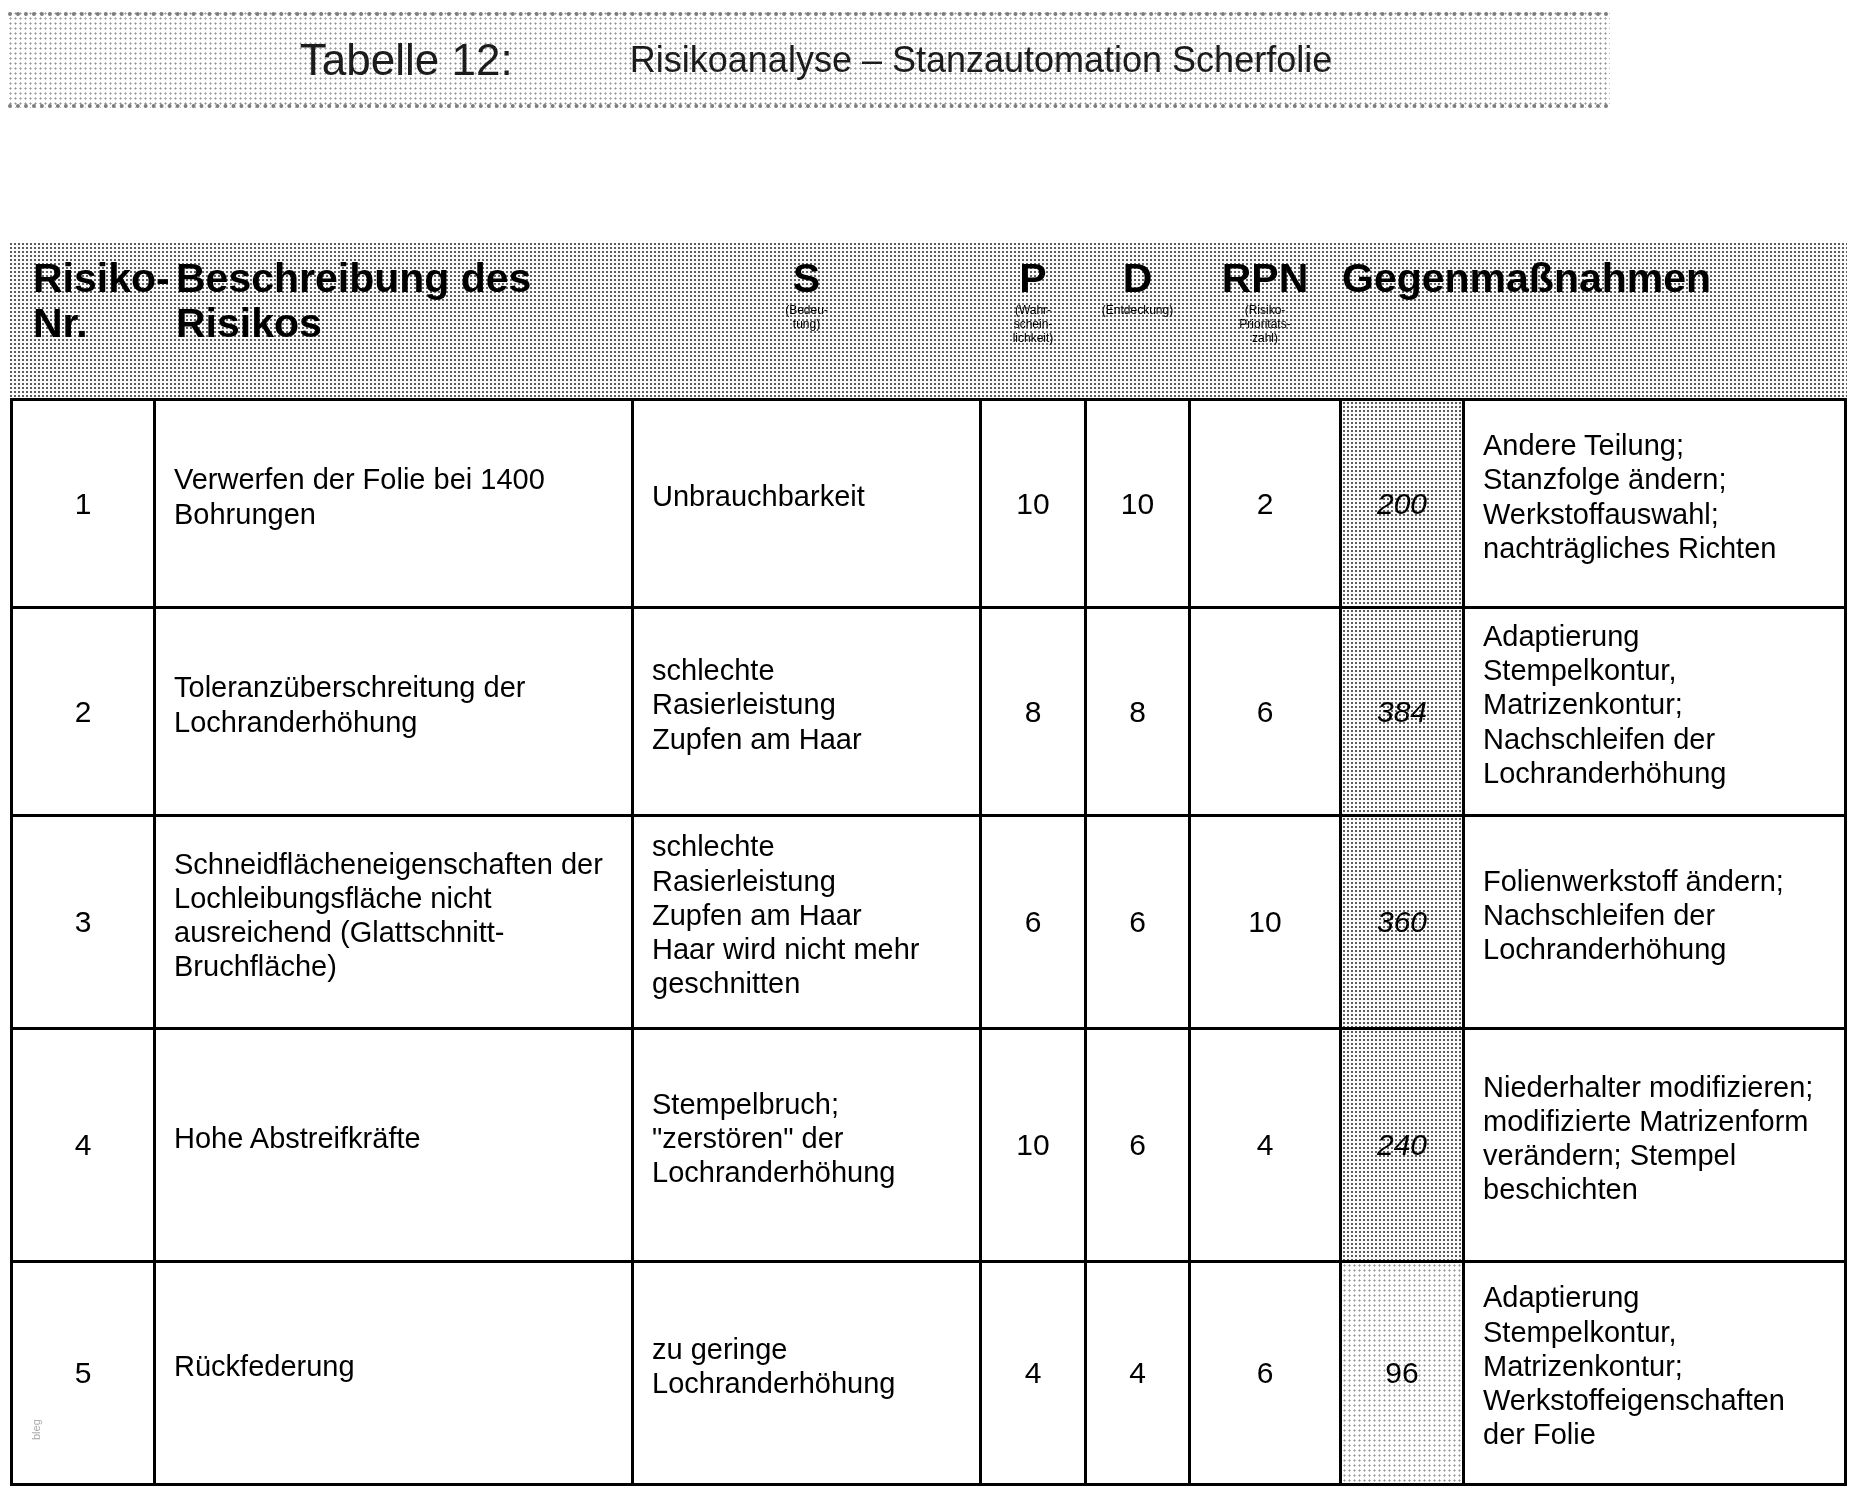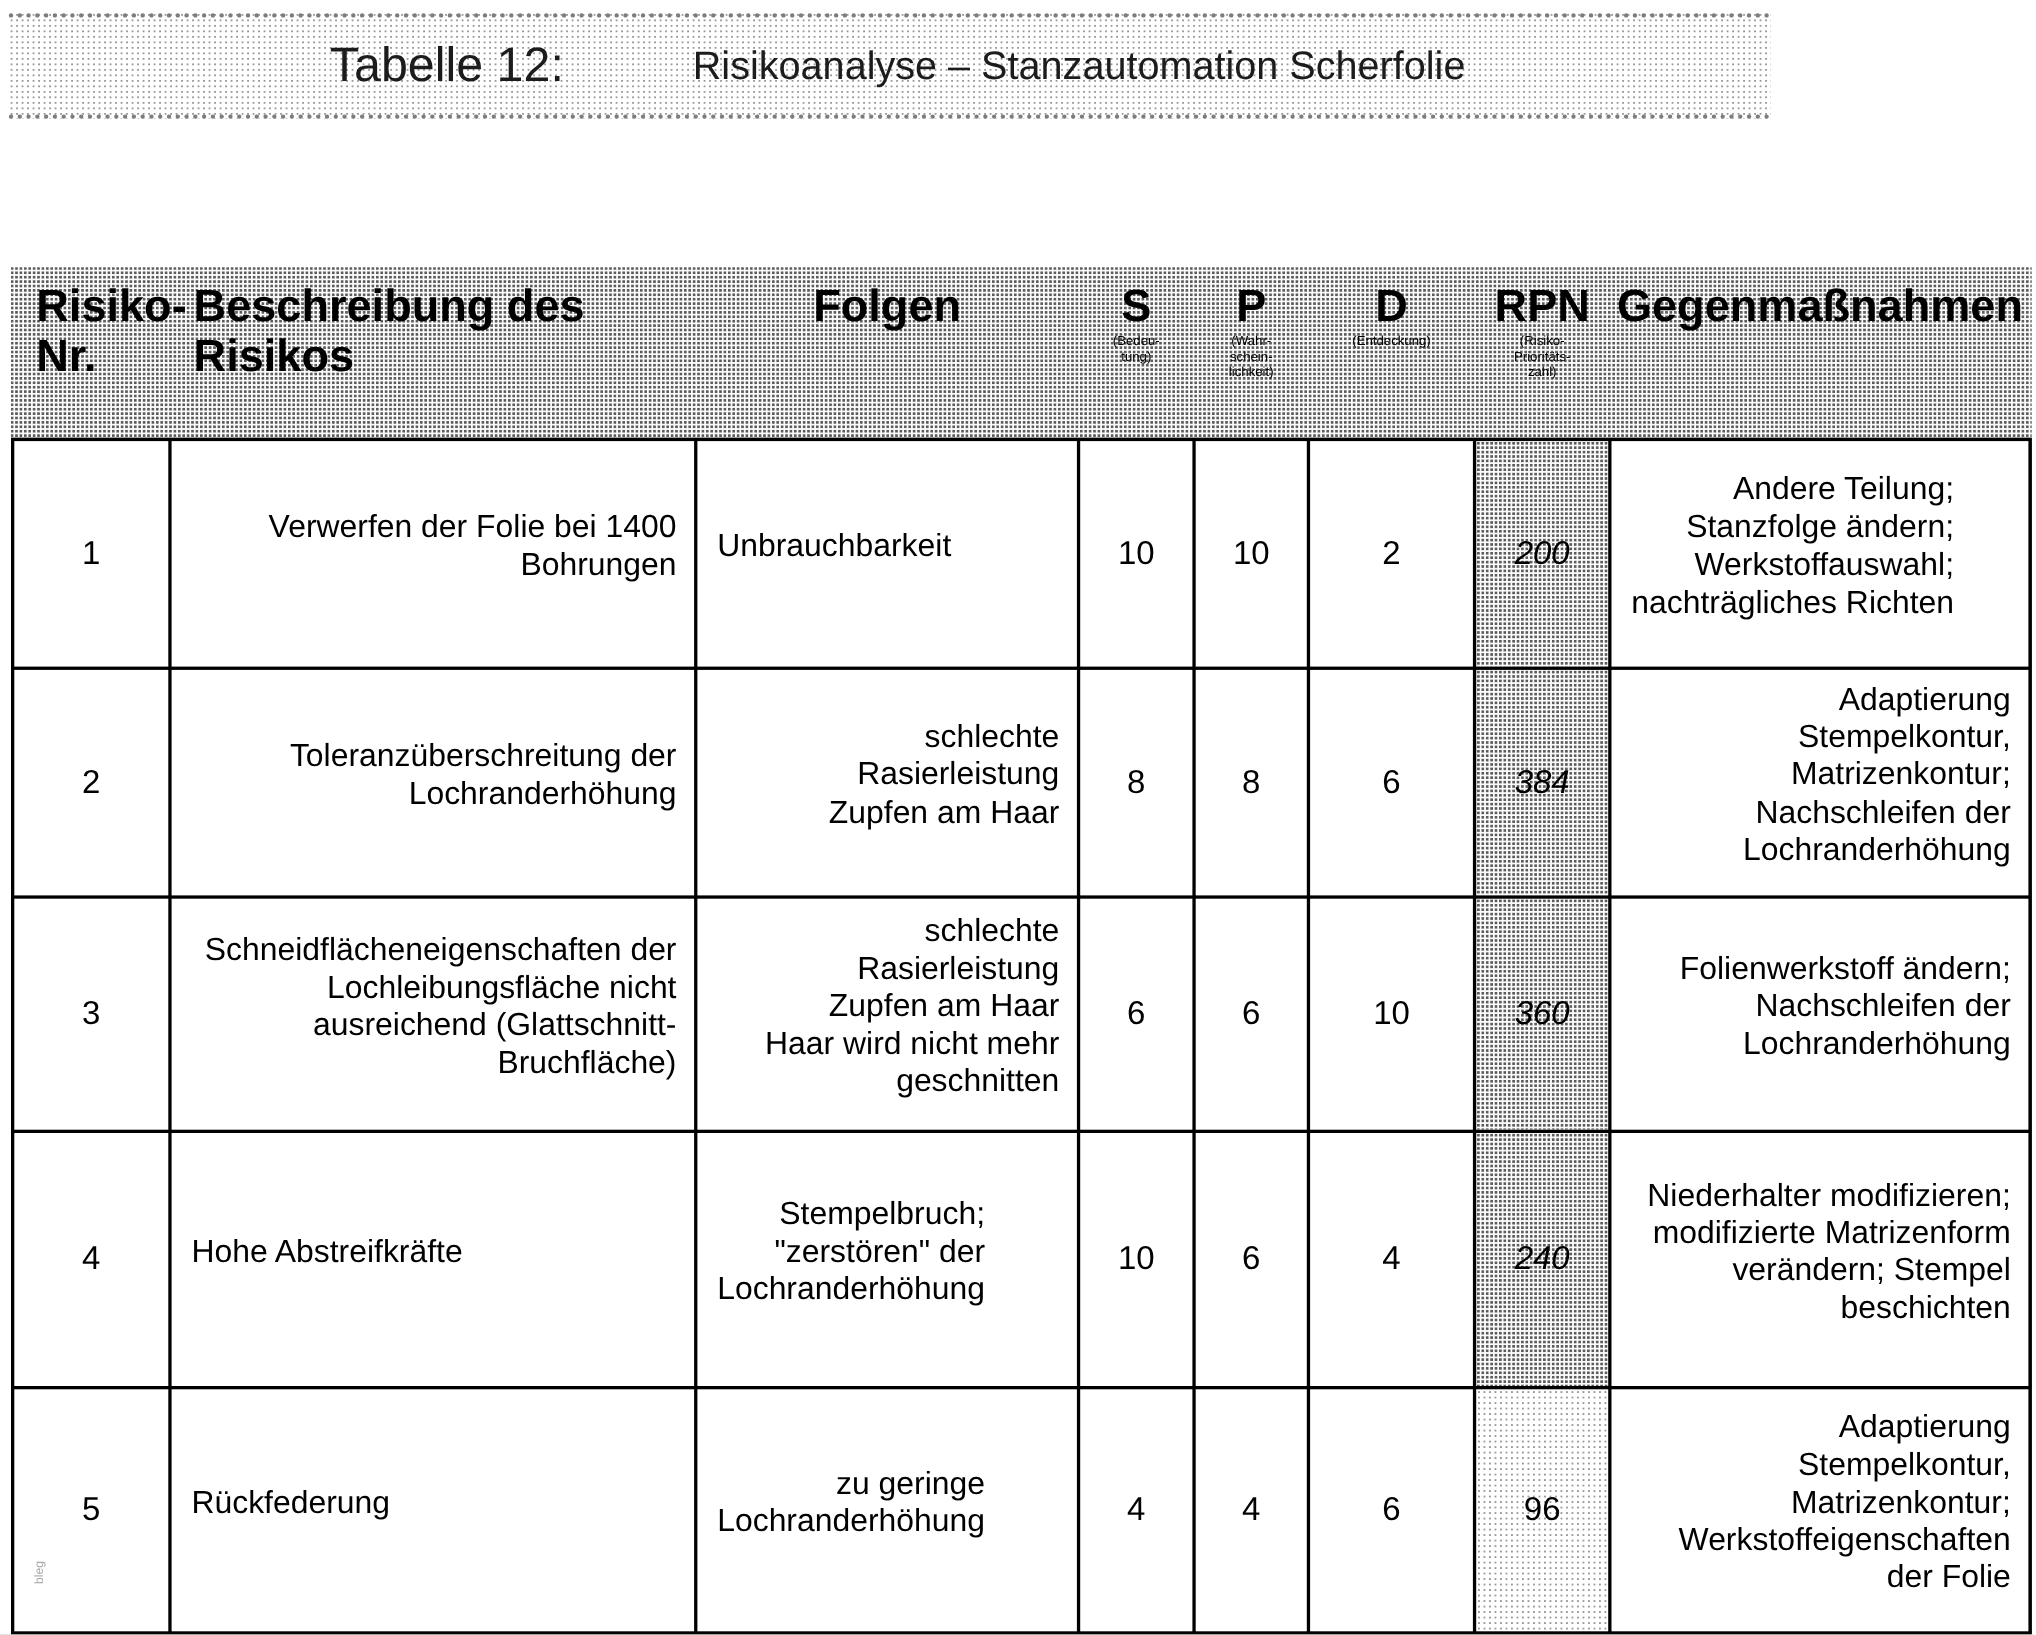--- a/index.html
+++ b/index.html
@@ -115,21 +115,21 @@
     font-size: 29px;
     line-height: 1.18;
     white-space: pre-line;
   }
   .c-center {
     justify-content: center;
     text-align: center;
   }
   .c-left {
     justify-content: flex-start;
-    text-align: right;
+    text-align: left;
     padding: 10px 16px 24px 18px;
   }
   .num { font-size: 30px; }
   .rpn-dark {
     background-color: #fbfbfb;
     background-image: radial-gradient(circle, #5c5c5c 1.15px, transparent 1.3px);
     background-size: 4px 4px;
     font-style: italic;
   }
   .rpn-light {
@@ -161,23 +161,20 @@
 
   <div class="thead stipple-dark">
     <div class="hcell h-left">
       <div class="hmain">Risiko-
 Nr.</div>
     </div>
     <div class="hcell h-left">
       <div class="hmain">Beschreibung des Risikos</div>
     </div>
     <div class="hcell">
-      <div class="hmain">Folgen</div>
-    </div>
-    <div class="hcell">
       <div class="hmain">S</div>
       <div class="hsub">(Bedeu-
 tung)</div>
     </div>
     <div class="hcell">
       <div class="hmain">P</div>
       <div class="hsub">(Wahr-
 schein-
 lichkeit)</div>
     </div>

